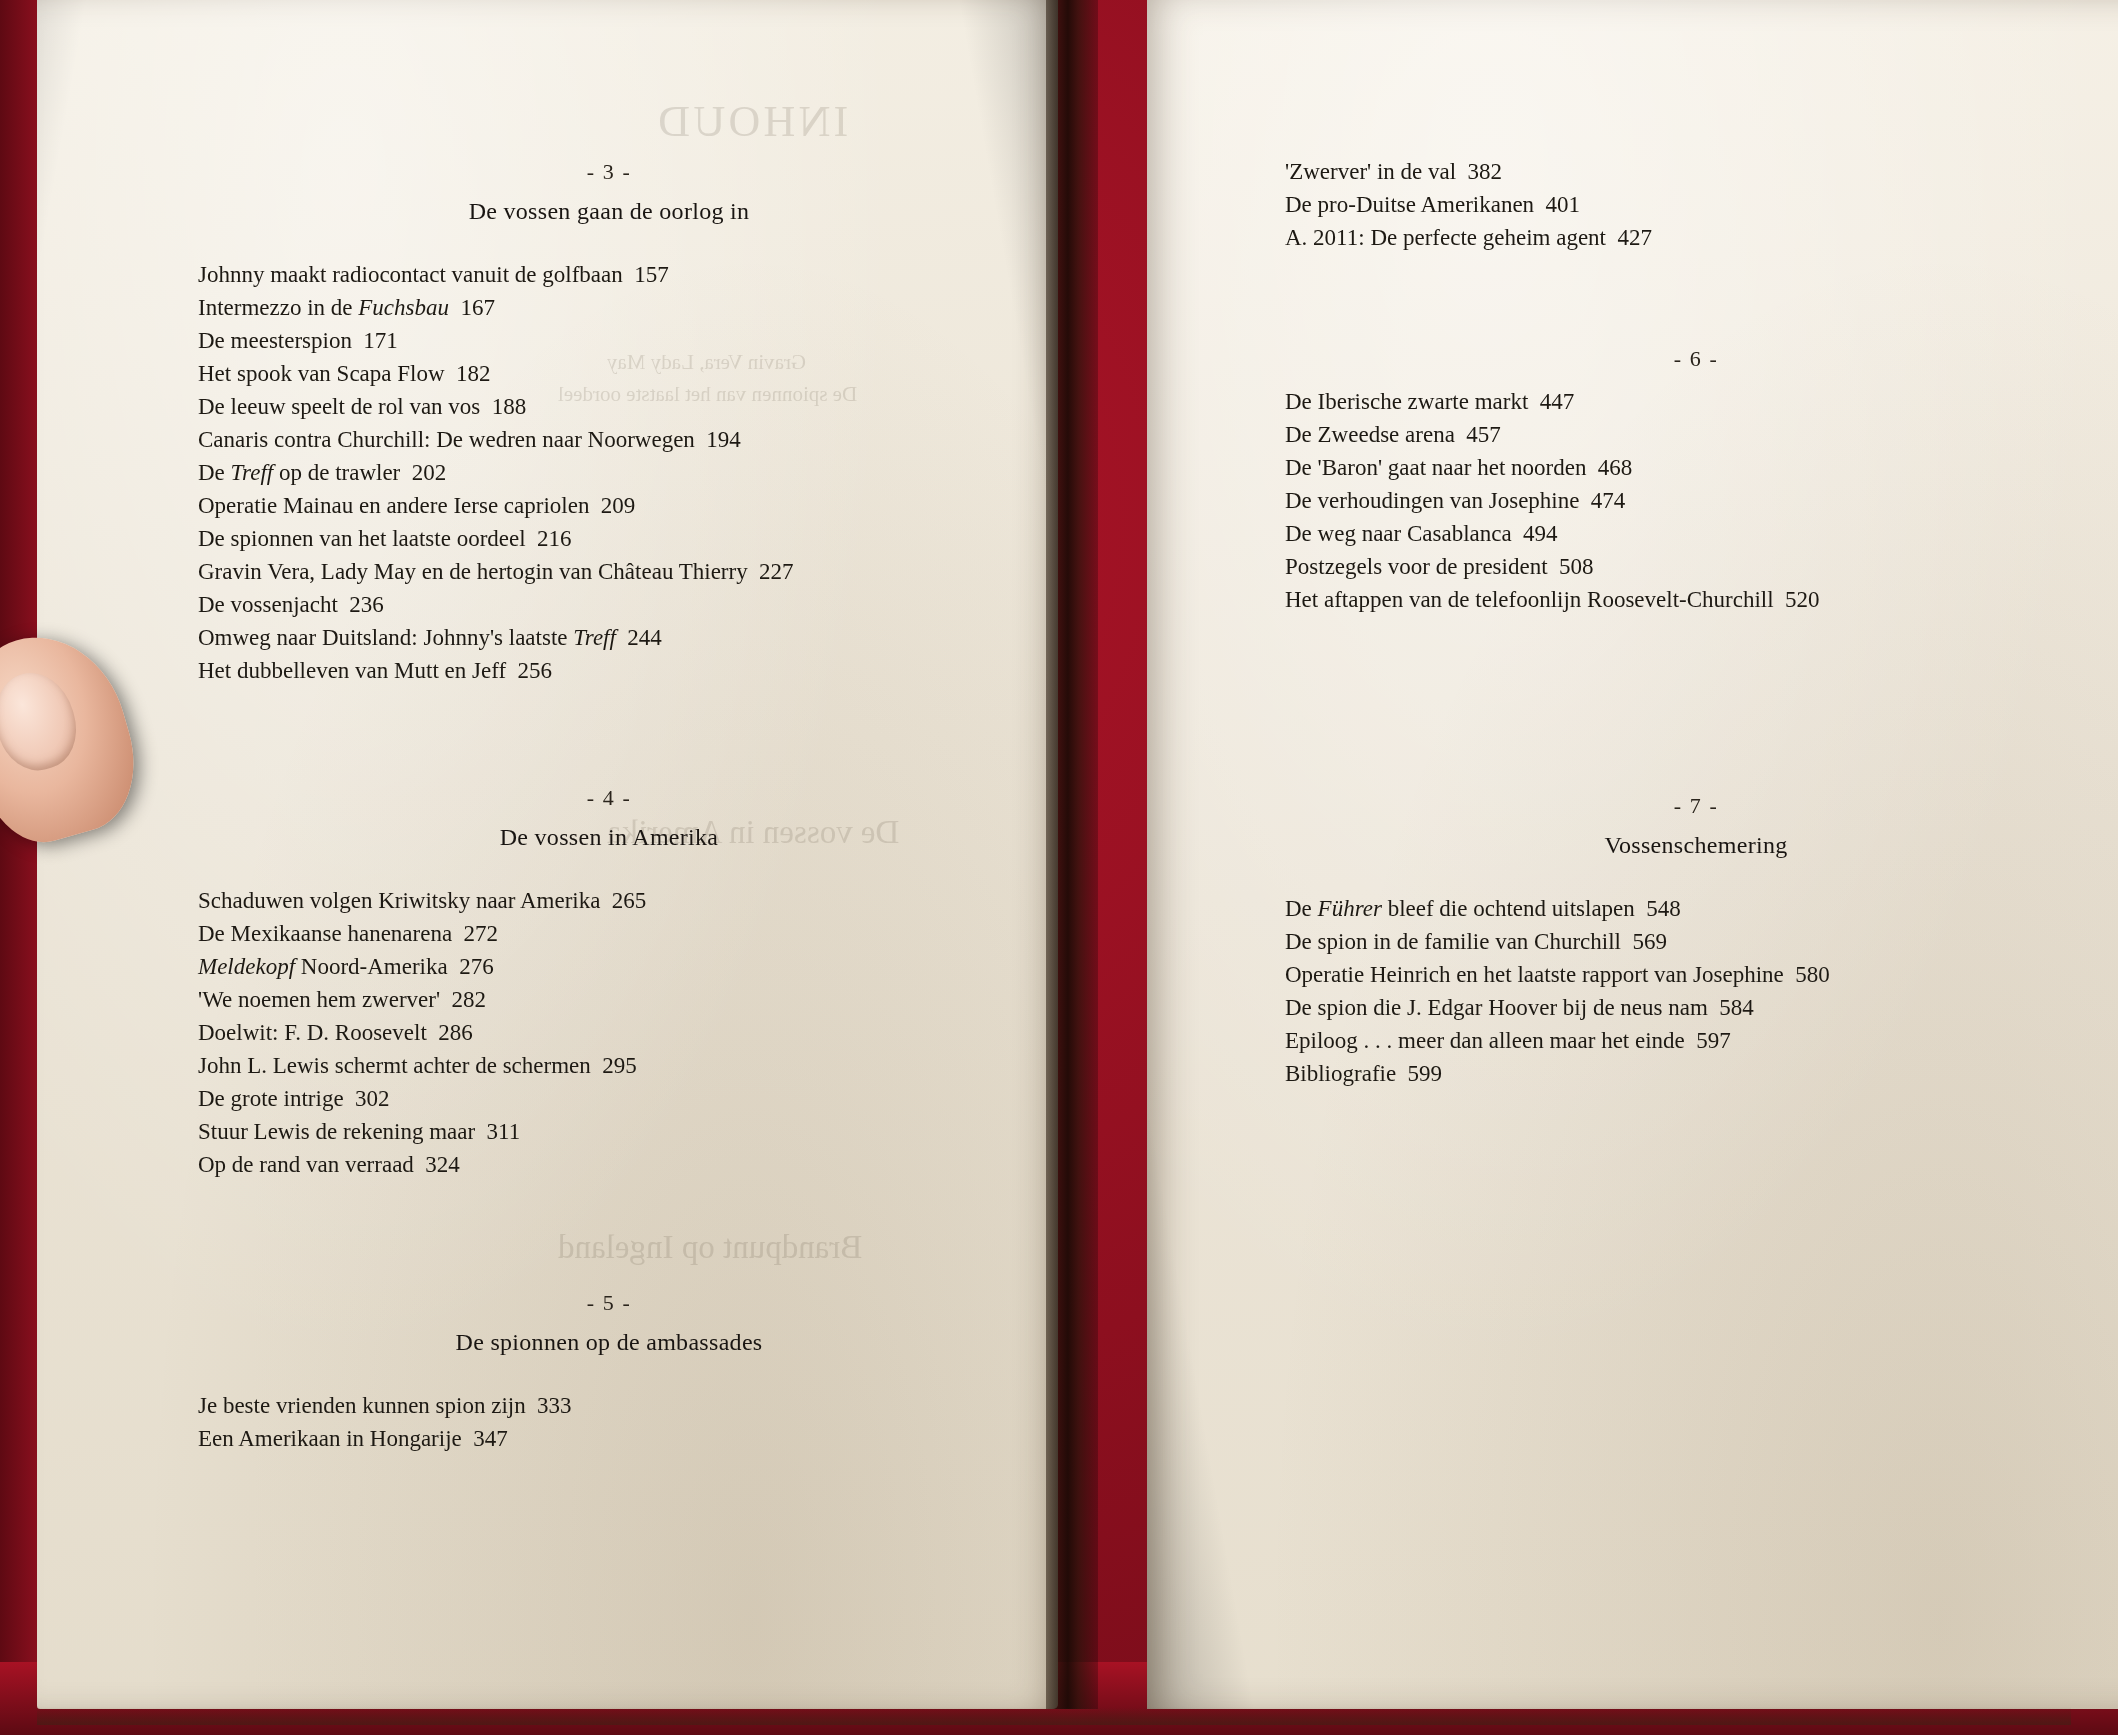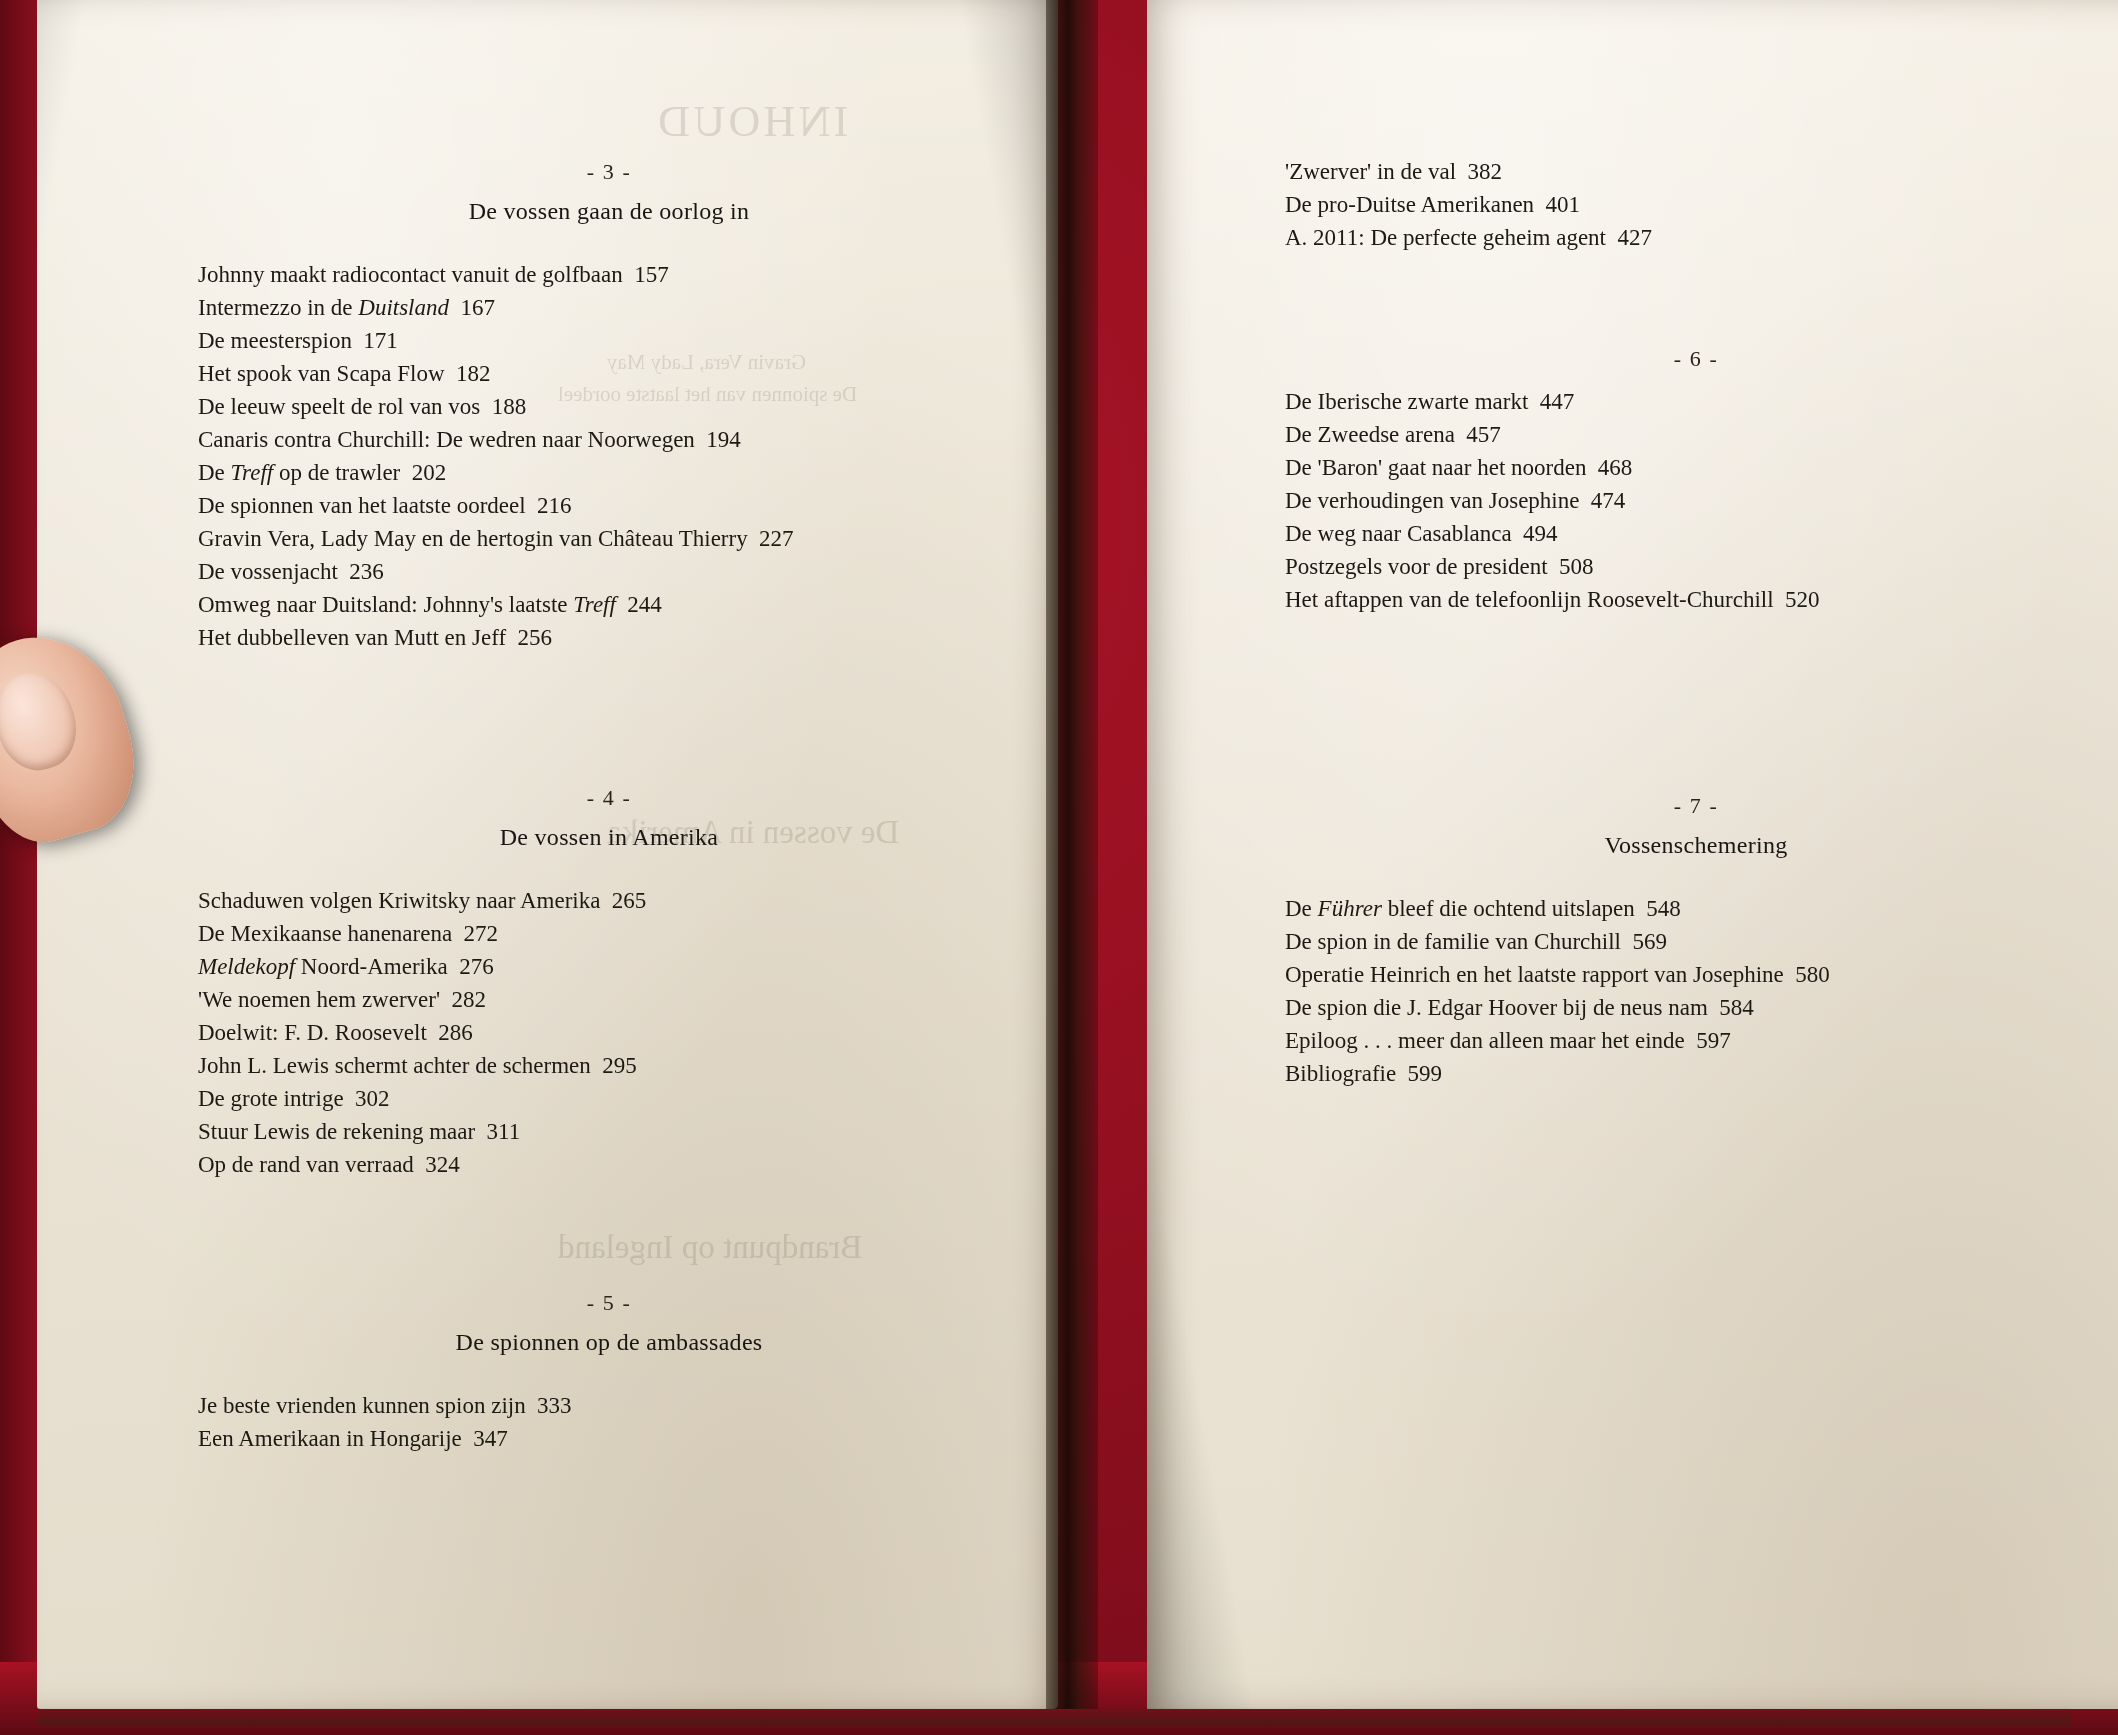--- a/index.html
+++ b/index.html
@@ -183,26 +183,27 @@
       <div class="ghost" style="left:570px; top:814px; font-size:33px;">De vossen in Amerika</div>
       <div class="ghost" style="left:521px; top:1229px; font-size:33px;">Brandpunt op Ingeland</div>
 
       <div class="left-col">
 
         <div class="section" style="top:159px;">
           <div class="sec-num">- 3 -</div>
           <div class="sec-title">De vossen gaan de oorlog in</div>
           <div class="entries">
             <div class="entry"><span>Johnny maakt radiocontact vanuit de golfbaan</span><span class="pg">157</span></div>
-            <div class="entry"><span>Intermezzo in de </span><em>Duitsland</em><span class="pg">167</span></div>
+            <div class="entry"><span>Intermezzo in de </span><em>Fuchsbau</em><span class="pg">167</span></div>
             <div class="entry"><span>De meesterspion</span><span class="pg">171</span></div>
             <div class="entry"><span>Het spook van Scapa Flow</span><span class="pg">182</span></div>
             <div class="entry"><span>De leeuw speelt de rol van vos</span><span class="pg">188</span></div>
             <div class="entry"><span>Canaris contra Churchill: De wedren naar Noorwegen</span><span class="pg">194</span></div>
             <div class="entry"><span>De </span><em>Treff</em><span> op de trawler</span><span class="pg">202</span></div>
+            <div class="entry"><span>Operatie Mainau en andere Ierse capriolen</span><span class="pg">209</span></div>
             <div class="entry"><span>De spionnen van het laatste oordeel</span><span class="pg">216</span></div>
             <div class="entry"><span>Gravin Vera, Lady May en de hertogin van Château Thierry</span><span class="pg">227</span></div>
             <div class="entry"><span>De vossenjacht</span><span class="pg">236</span></div>
             <div class="entry"><span>Omweg naar Duitsland: Johnny's laatste </span><em>Treff</em><span class="pg">244</span></div>
             <div class="entry"><span>Het dubbelleven van Mutt en Jeff</span><span class="pg">256</span></div>
           </div>
         </div>
 
         <div class="section" style="top:785px;">
           <div class="sec-num">- 4 -</div>

